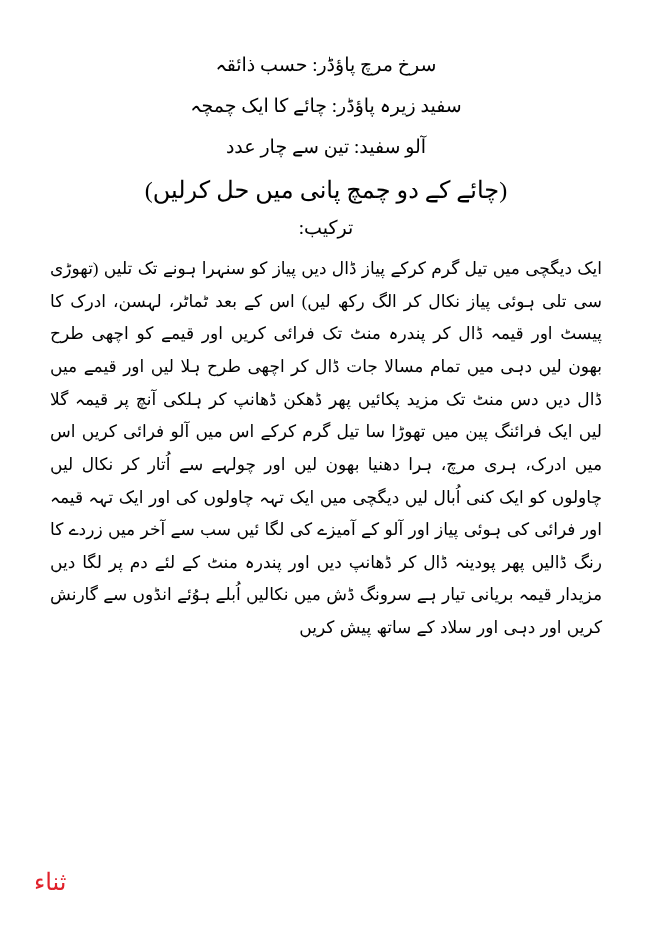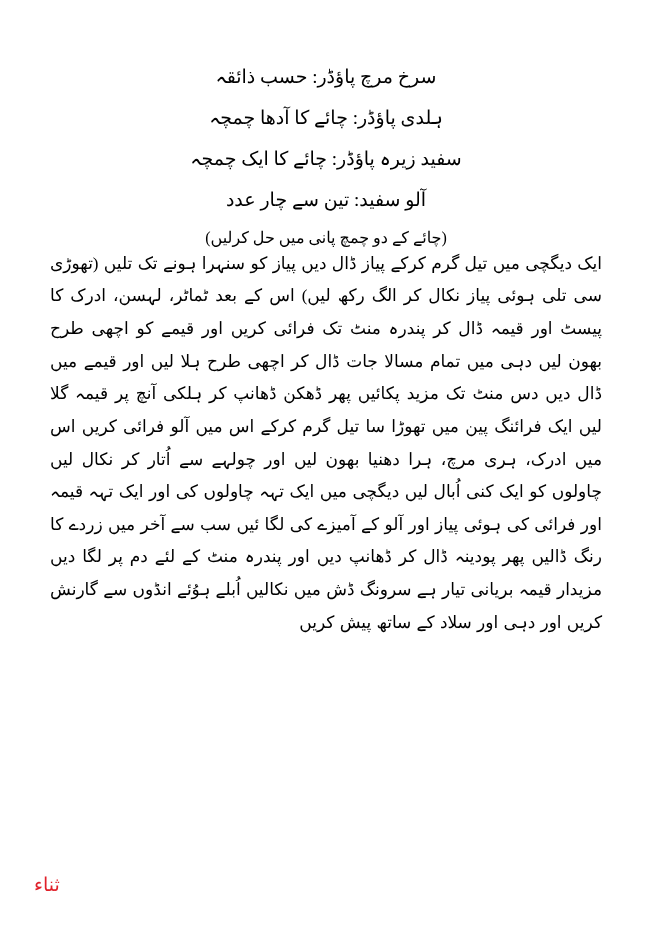--- a/index.html
+++ b/index.html
@@ -13,38 +13,38 @@
     position: relative;
     font-family: "Liberation Serif", "DejaVu Serif", serif;
     color: #000000;
     overflow: hidden;
   }
   .page {
     width: 652px;
     height: 944px;
     position: relative;
     box-sizing: border-box;
-    padding: 52px 34px 20px 34px;
+    padding: 40px 34px 20px 34px;
   }
   
   .ingredients {
     direction: rtl;
     text-align: center;
     margin-top: 14px;
   }
   .ing-line {
     font-size: 19px;
     line-height: 1.15;
     margin: 0 0 19px 0;
     white-space: nowrap;
     letter-spacing: 0.3px;
   }
   .ing-line.paren {
-    font-size: 16px;
-    margin-bottom: 0;
+    font-size: 24px;
+    margin-bottom: 12px;
   }
   .section-heading {
     direction: rtl;
     text-align: center;
     font-size: 19px;
     margin: 8px 0 14px 0;
   }
   
   .method {
     direction: rtl;
@@ -56,38 +56,38 @@
     word-spacing: 1px;
   }
   .method p {
     margin: 0;
   }
   .signature {
     position: absolute;
     left: 34px;
     bottom: 48px;
     color: #e0202a;
-    font-size: 19px;
+    font-size: 24px;
     direction: rtl;
     text-align: center;
   }
 </style>
 </head>
 <body>
 
 <div class="page">
 
   <div class="ingredients">
     <p class="ing-line">سرخ مرچ پاؤڈر: حسب ذائقہ</p>
-    <p class="ing-line">ہلدی پاؤڈر: چائے کا آدھا چمچہ</p>
     <p class="ing-line">سفید زیرہ پاؤڈر: چائے کا ایک چمچہ</p>
     <p class="ing-line">آلو سفید: تین سے چار عدد</p>
     <p class="ing-line paren">(چائے کے دو چمچ پانی میں حل کرلیں)</p>
   </div>
 
+  <div class="section-heading">ترکیب:</div>
 
   <div class="method">
     <p>ایک دیگچی میں تیل گرم کرکے پیاز ڈال دیں پیاز کو سنہرا ہونے تک تلیں (تھوڑی سی تلی ہوئی پیاز نکال کر الگ رکھ لیں) اس کے بعد ٹماٹر، لہسن، ادرک کا پیسٹ اور قیمہ ڈال کر پندرہ منٹ تک فرائی کریں اور قیمے کو اچھی طرح بھون لیں دہی میں تمام مسالا جات ڈال کر اچھی طرح ہلا لیں اور قیمے میں ڈال دیں دس منٹ تک مزید پکائیں پھر ڈھکن ڈھانپ کر ہلکی آنچ پر قیمہ گلا لیں ایک فرائنگ پین میں تھوڑا سا تیل گرم کرکے اس میں آلو فرائی کریں اس میں ادرک، ہری مرچ، ہرا دھنیا بھون لیں اور چولہے سے اُتار کر نکال لیں چاولوں کو ایک کنی اُبال لیں دیگچی میں ایک تہہ چاولوں کی اور ایک تہہ قیمہ اور فرائی کی ہوئی پیاز اور آلو کے آمیزے کی لگا ئیں سب سے آخر میں زردے کا رنگ ڈالیں پھر پودینہ ڈال کر ڈھانپ دیں اور پندرہ منٹ کے لئے دم پر لگا دیں مزیدار قیمہ بریانی تیار ہے سرونگ ڈش میں نکالیں اُبلے ہوُئے انڈوں سے گارنش کریں اور دہی اور سلاد کے ساتھ پیش کریں</p>
   </div>
 
   <div class="signature">ثناء</div>
 
 </div>
 
 </body></html>

